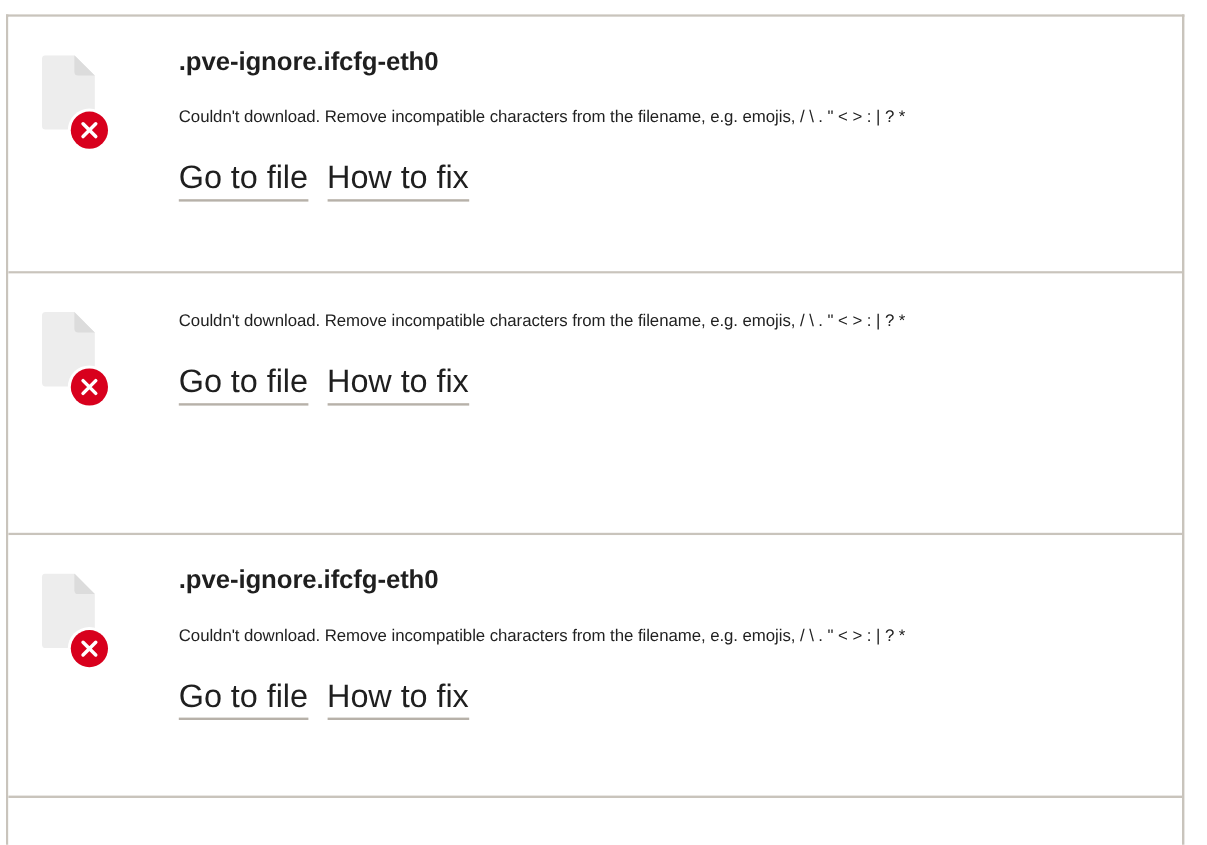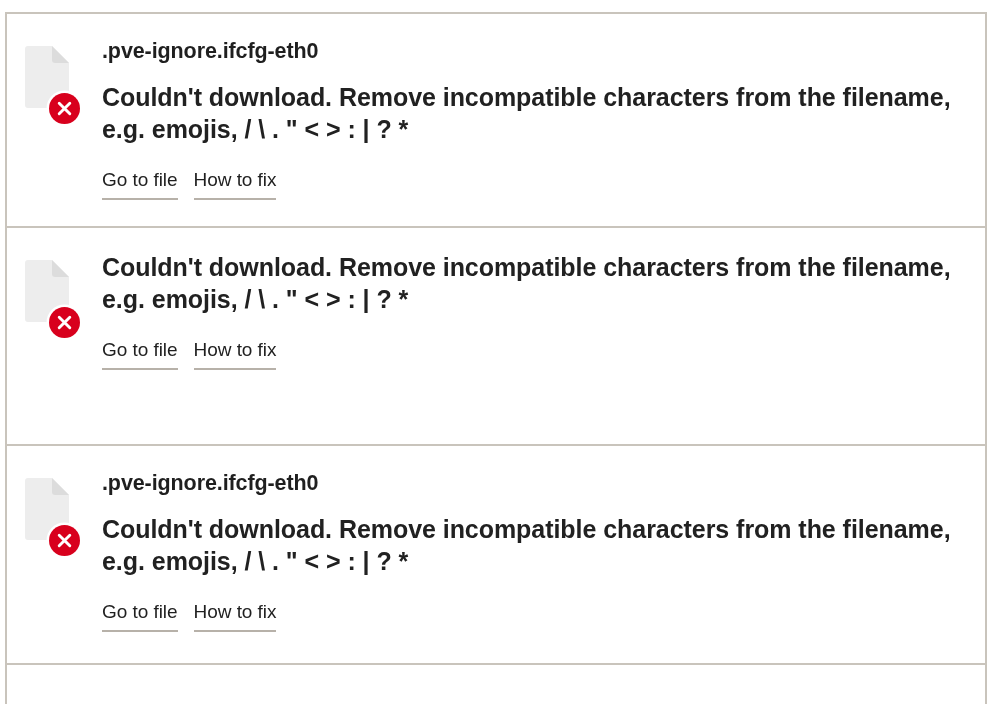--- a/index.html
+++ b/index.html
@@ -32,24 +32,25 @@
     border-right: 2px solid #c9c4bc;
     border-top: 2px solid #c9c4bc;
     box-sizing: border-box;
     background: #ffffff;
   }
 
   .error-row {
     position: relative;
     box-sizing: border-box;
     border-bottom: 2px solid #c9c4bc;
-    padding: 20px 14px 22px 10px;
+    padding: 20px 14px 22px 20px;
     display: flex;
     align-items: flex-start;
     background: #ffffff;
+    gap: 37px;
   }
   .error-row.row-1 { min-height: 214px; }
   .error-row.row-2 { min-height: 218px; }
   .error-row.row-3 { min-height: 219px; }
   .error-row.row-partial {
     min-height: 40px;
     border-bottom: none;
     padding-top: 0;
     padding-bottom: 0;
   }
@@ -98,37 +99,37 @@
     font-size: 21.5px;
     font-weight: bold;
     color: #1f1f1f;
     letter-spacing: -0.1px;
     line-height: 28px;
     margin: 0 0 16px 0;
     white-space: nowrap;
   }
 
   .message {
-    font-size: 25px;
-    font-weight: bold;
+    font-size: 14px;
+    font-weight: normal;
     color: #212121;
     line-height: 32px;
     letter-spacing: -0.05px;
     margin: 0;
     max-width: 870px;
   }
 
   .actions {
     margin-top: 22px;
     display: flex;
     align-items: flex-start;
     gap: 16px;
   }
   .action-link {
-    font-size: 19px;
+    font-size: 27px;
     font-weight: normal;
     color: #1f1f1f;
     line-height: 26px;
     letter-spacing: -0.05px;
     text-decoration: none;
     border-bottom: 2.5px solid #b7b1a9;
     padding-bottom: 5px;
     cursor: pointer;
     white-space: nowrap;
   }

